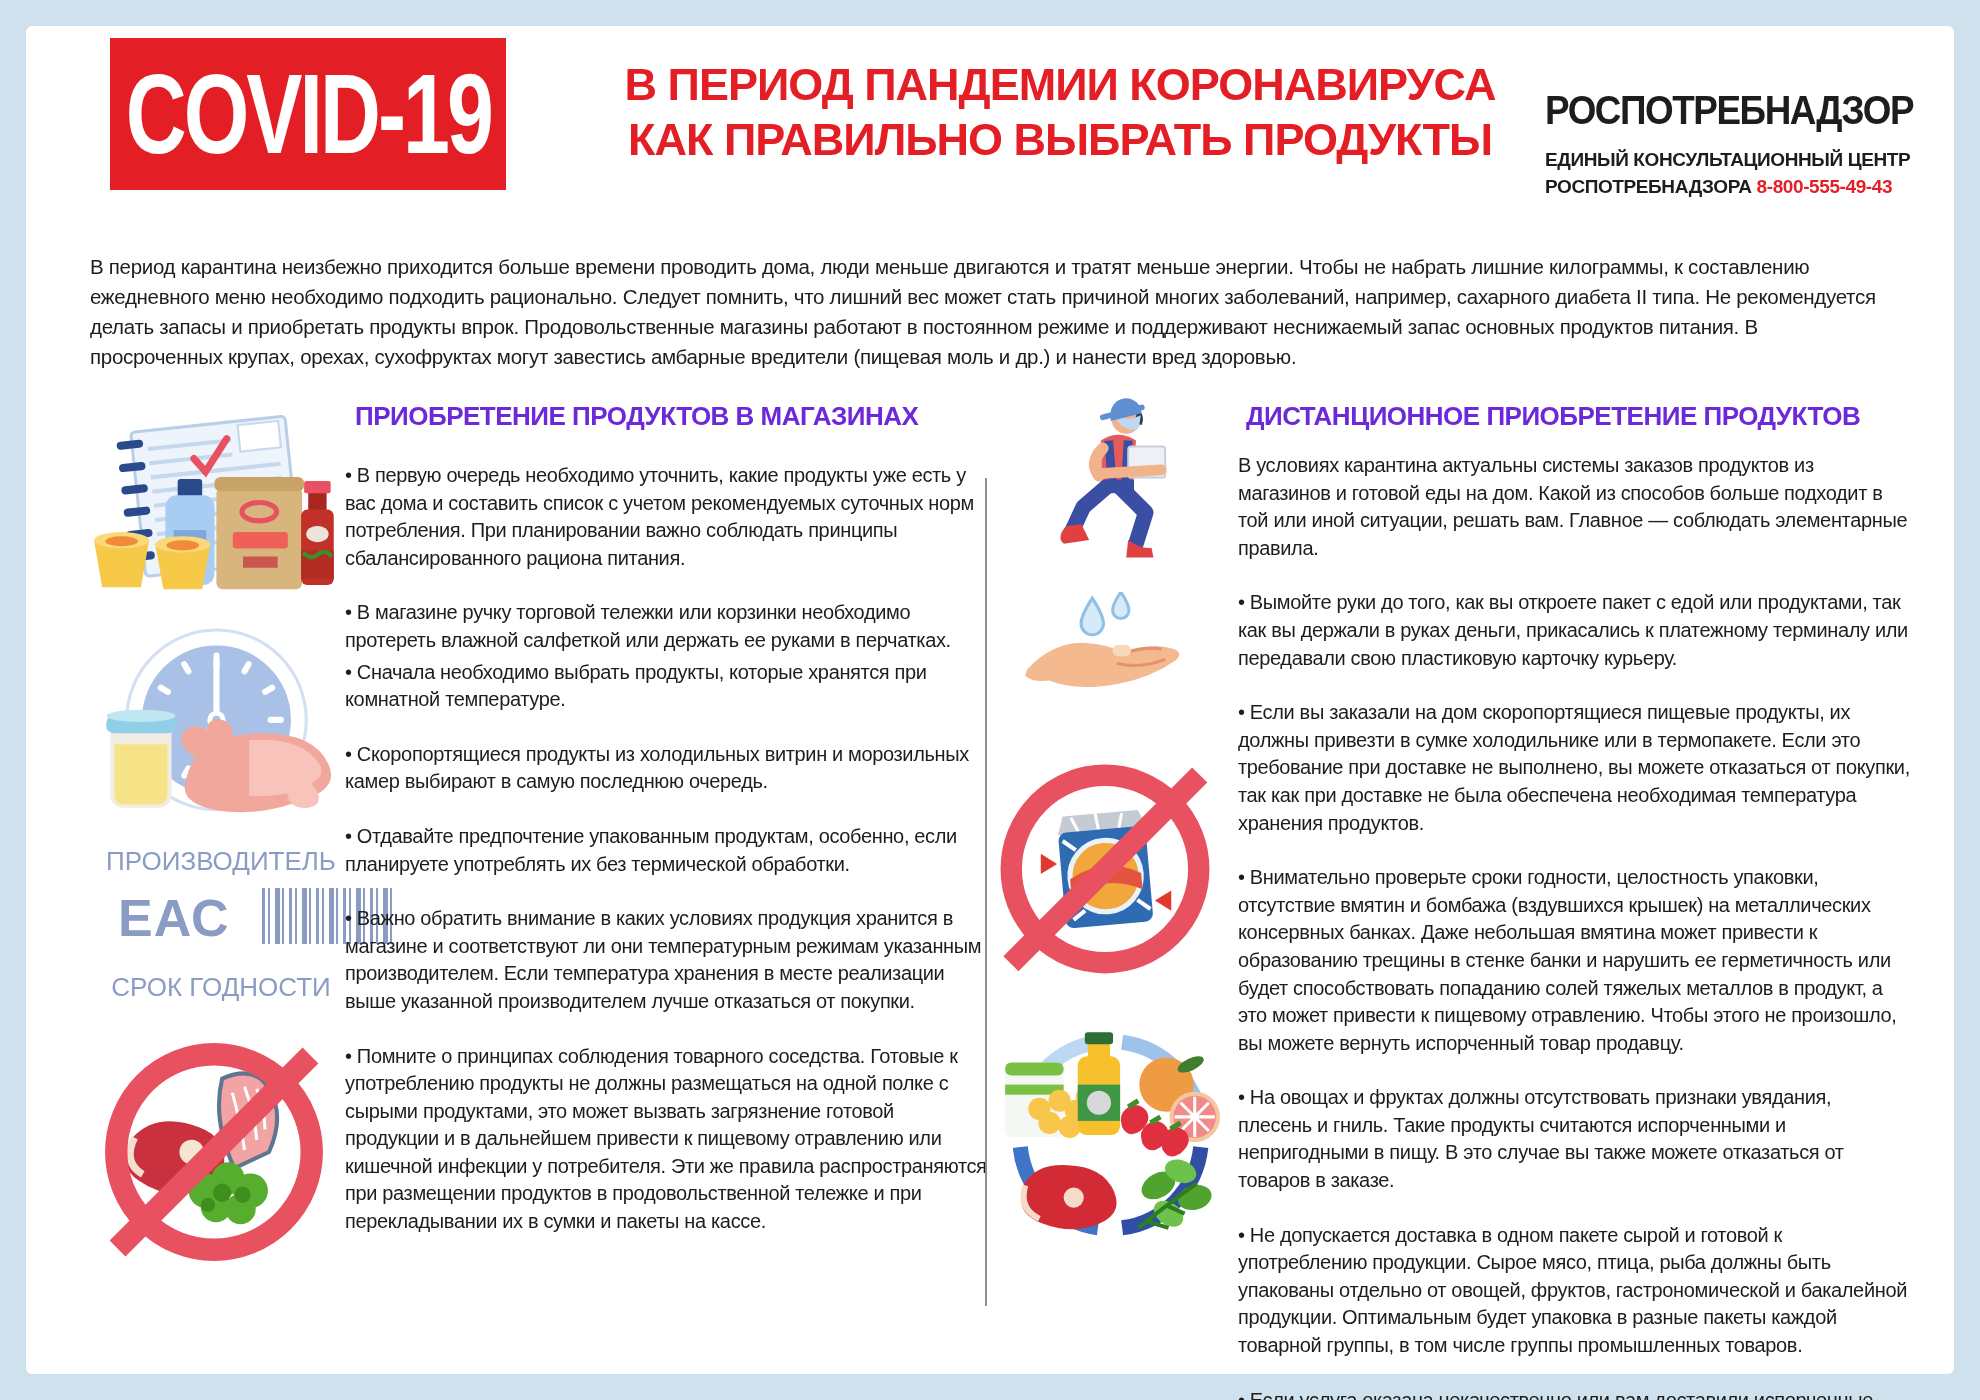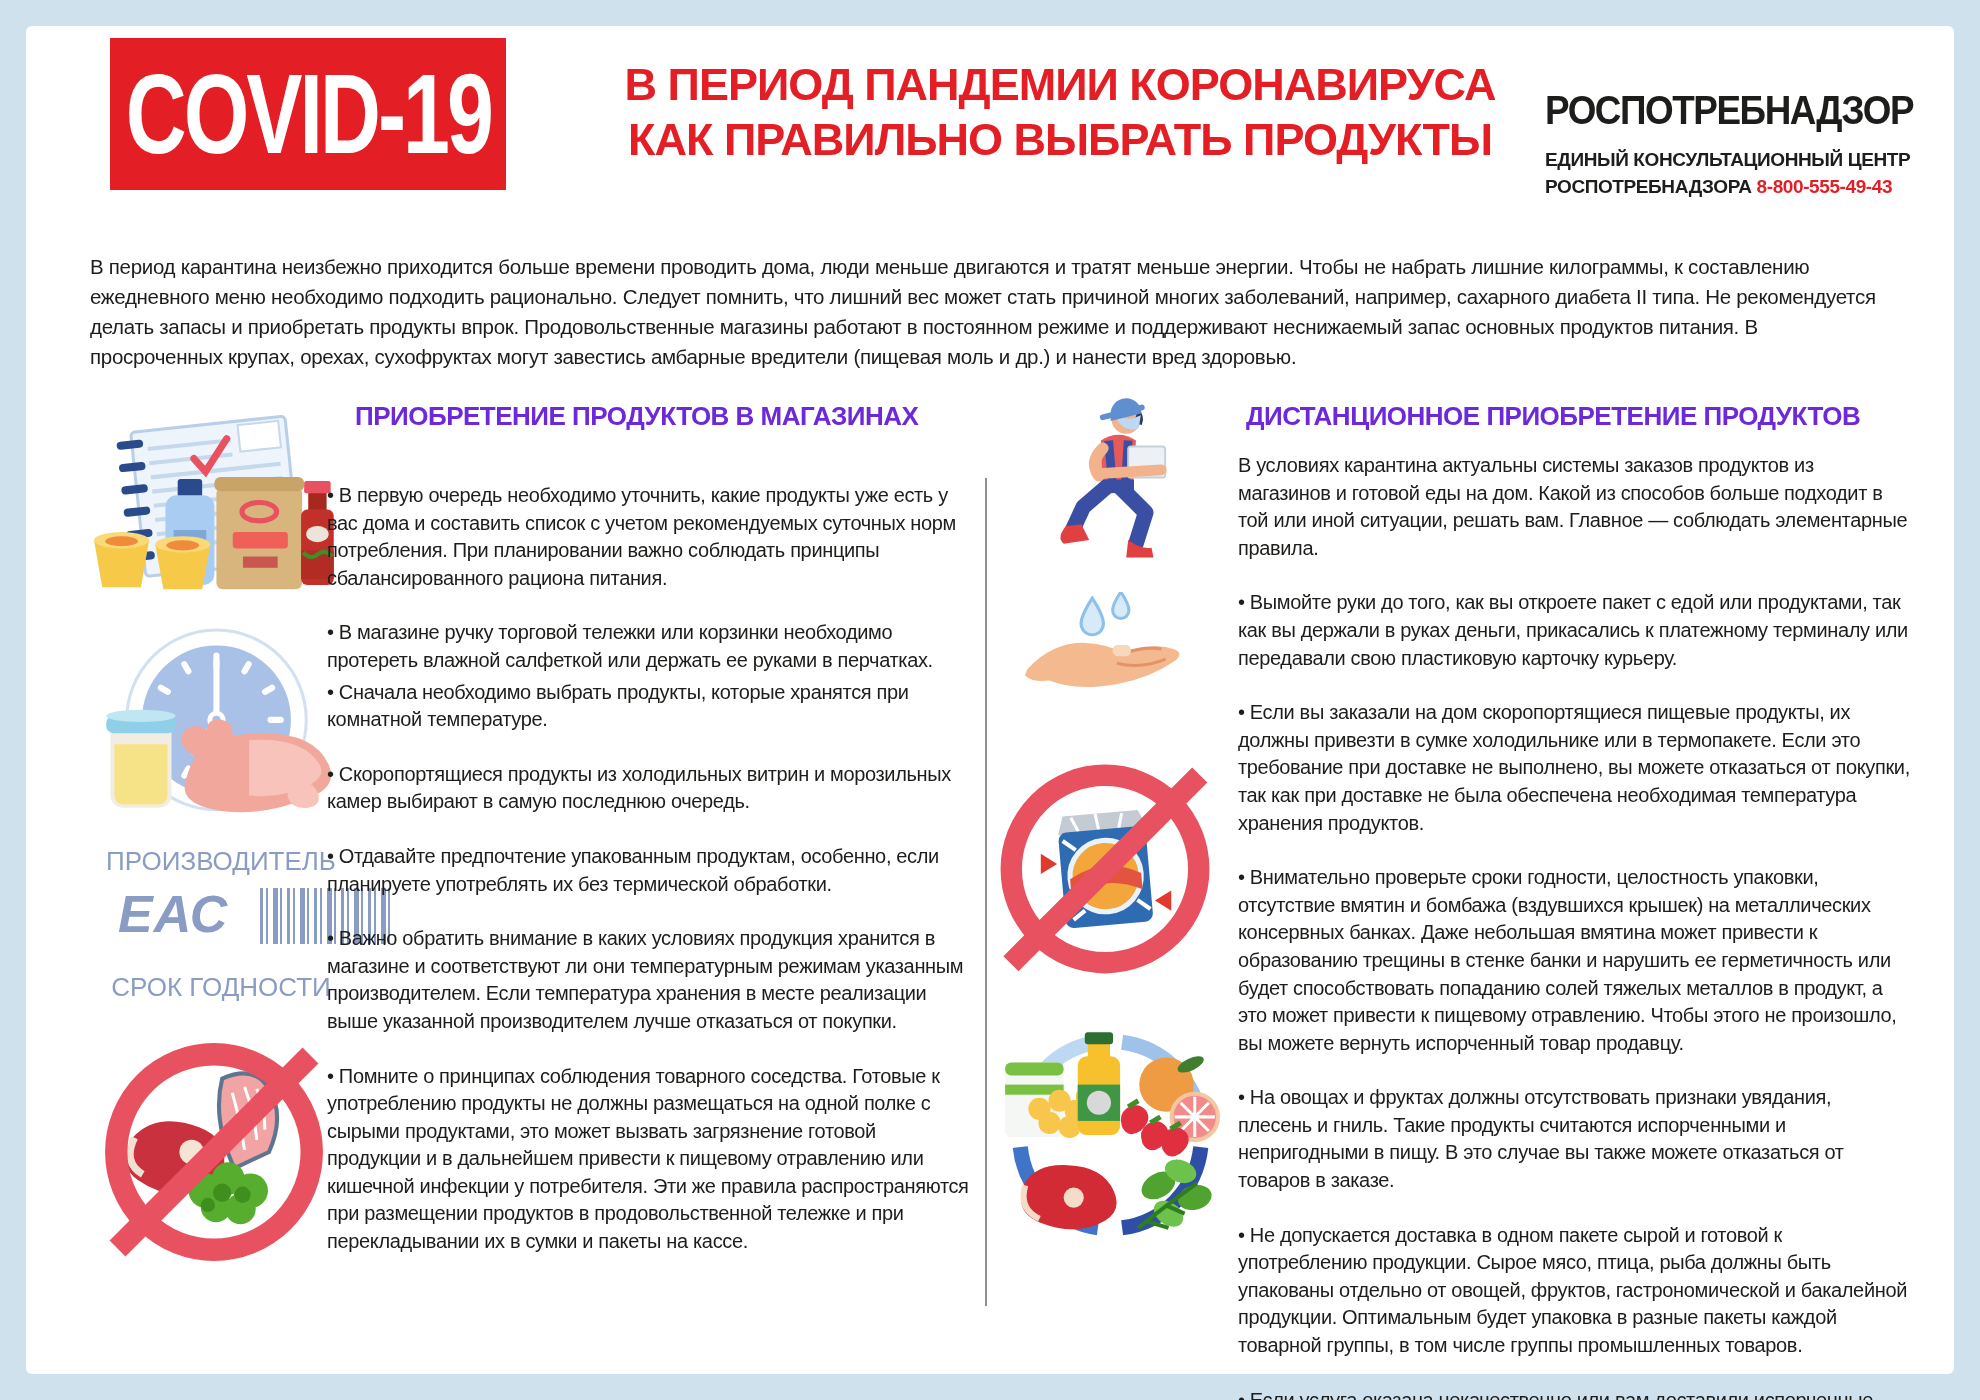--- a/index.html
+++ b/index.html
@@ -27,35 +27,35 @@
   
   .intro{position:absolute;left:90px;top:252px;width:1800px;margin:0;text-align:left;
     font-size:20.5px;line-height:1.47;letter-spacing:-0.3px;}
 
   
   .col-heading{position:absolute;margin:8px;color:#6d28d9;font-size:26px;font-weight:bold;
     letter-spacing:-0.5px;white-space:nowrap;}
   .col-heading.left{left:347px;top:393px;}
   .col-heading.right{left:1238px;top:393px;}
   .textcol{position:absolute;font-size:20px;line-height:1.38;letter-spacing:-0.35px;}
-  .textcol.left{left:327px;top:462px;width:645px;margin-top:20px;}
+  .textcol.left{left:345px;top:462px;width:645px;}
   .textcol.right{left:1238px;top:452px;width:672px;}
   .bullet{margin:0 0 27px 0;}
   .bullet::before{content:"• ";}
   .bullet.no-mark::before{content:"";}
   .bullet.mb-tight{margin-bottom:4px;}
   .divider{position:absolute;left:985px;top:478px;width:2px;height:828px;background:#8f8f8f;}
 
   
   .ill{position:absolute;}
   .side-label{position:absolute;width:258px;text-align:center;color:#8a9cc4;
     font-size:26px;letter-spacing:0;white-space:nowrap;}
   .label-producer{left:92px;top:846px;}
   .label-shelf{left:92px;top:972px;}
-  .eac-row{position:absolute;left:118px;top:888px;display:flex;align-items:flex-start;gap:32px;font-style:italic;}
+  .eac-row{position:absolute;left:118px;top:888px;display:flex;align-items:flex-end;gap:32px;}
   .eac-text{color:#8a9cc4;font-size:52px;font-weight:bold;letter-spacing:1px;line-height:1;}
   .barcode{width:134px;height:56px;
     background:repeating-linear-gradient(90deg,
       #8a9cc4 0 3px, transparent 3px 6px,
       #8a9cc4 6px 8px, transparent 8px 13px,
       #8a9cc4 13px 18px, transparent 18px 20px,
       #8a9cc4 20px 22px, transparent 22px 27px);}
 </style>
 </head>
 <body>

